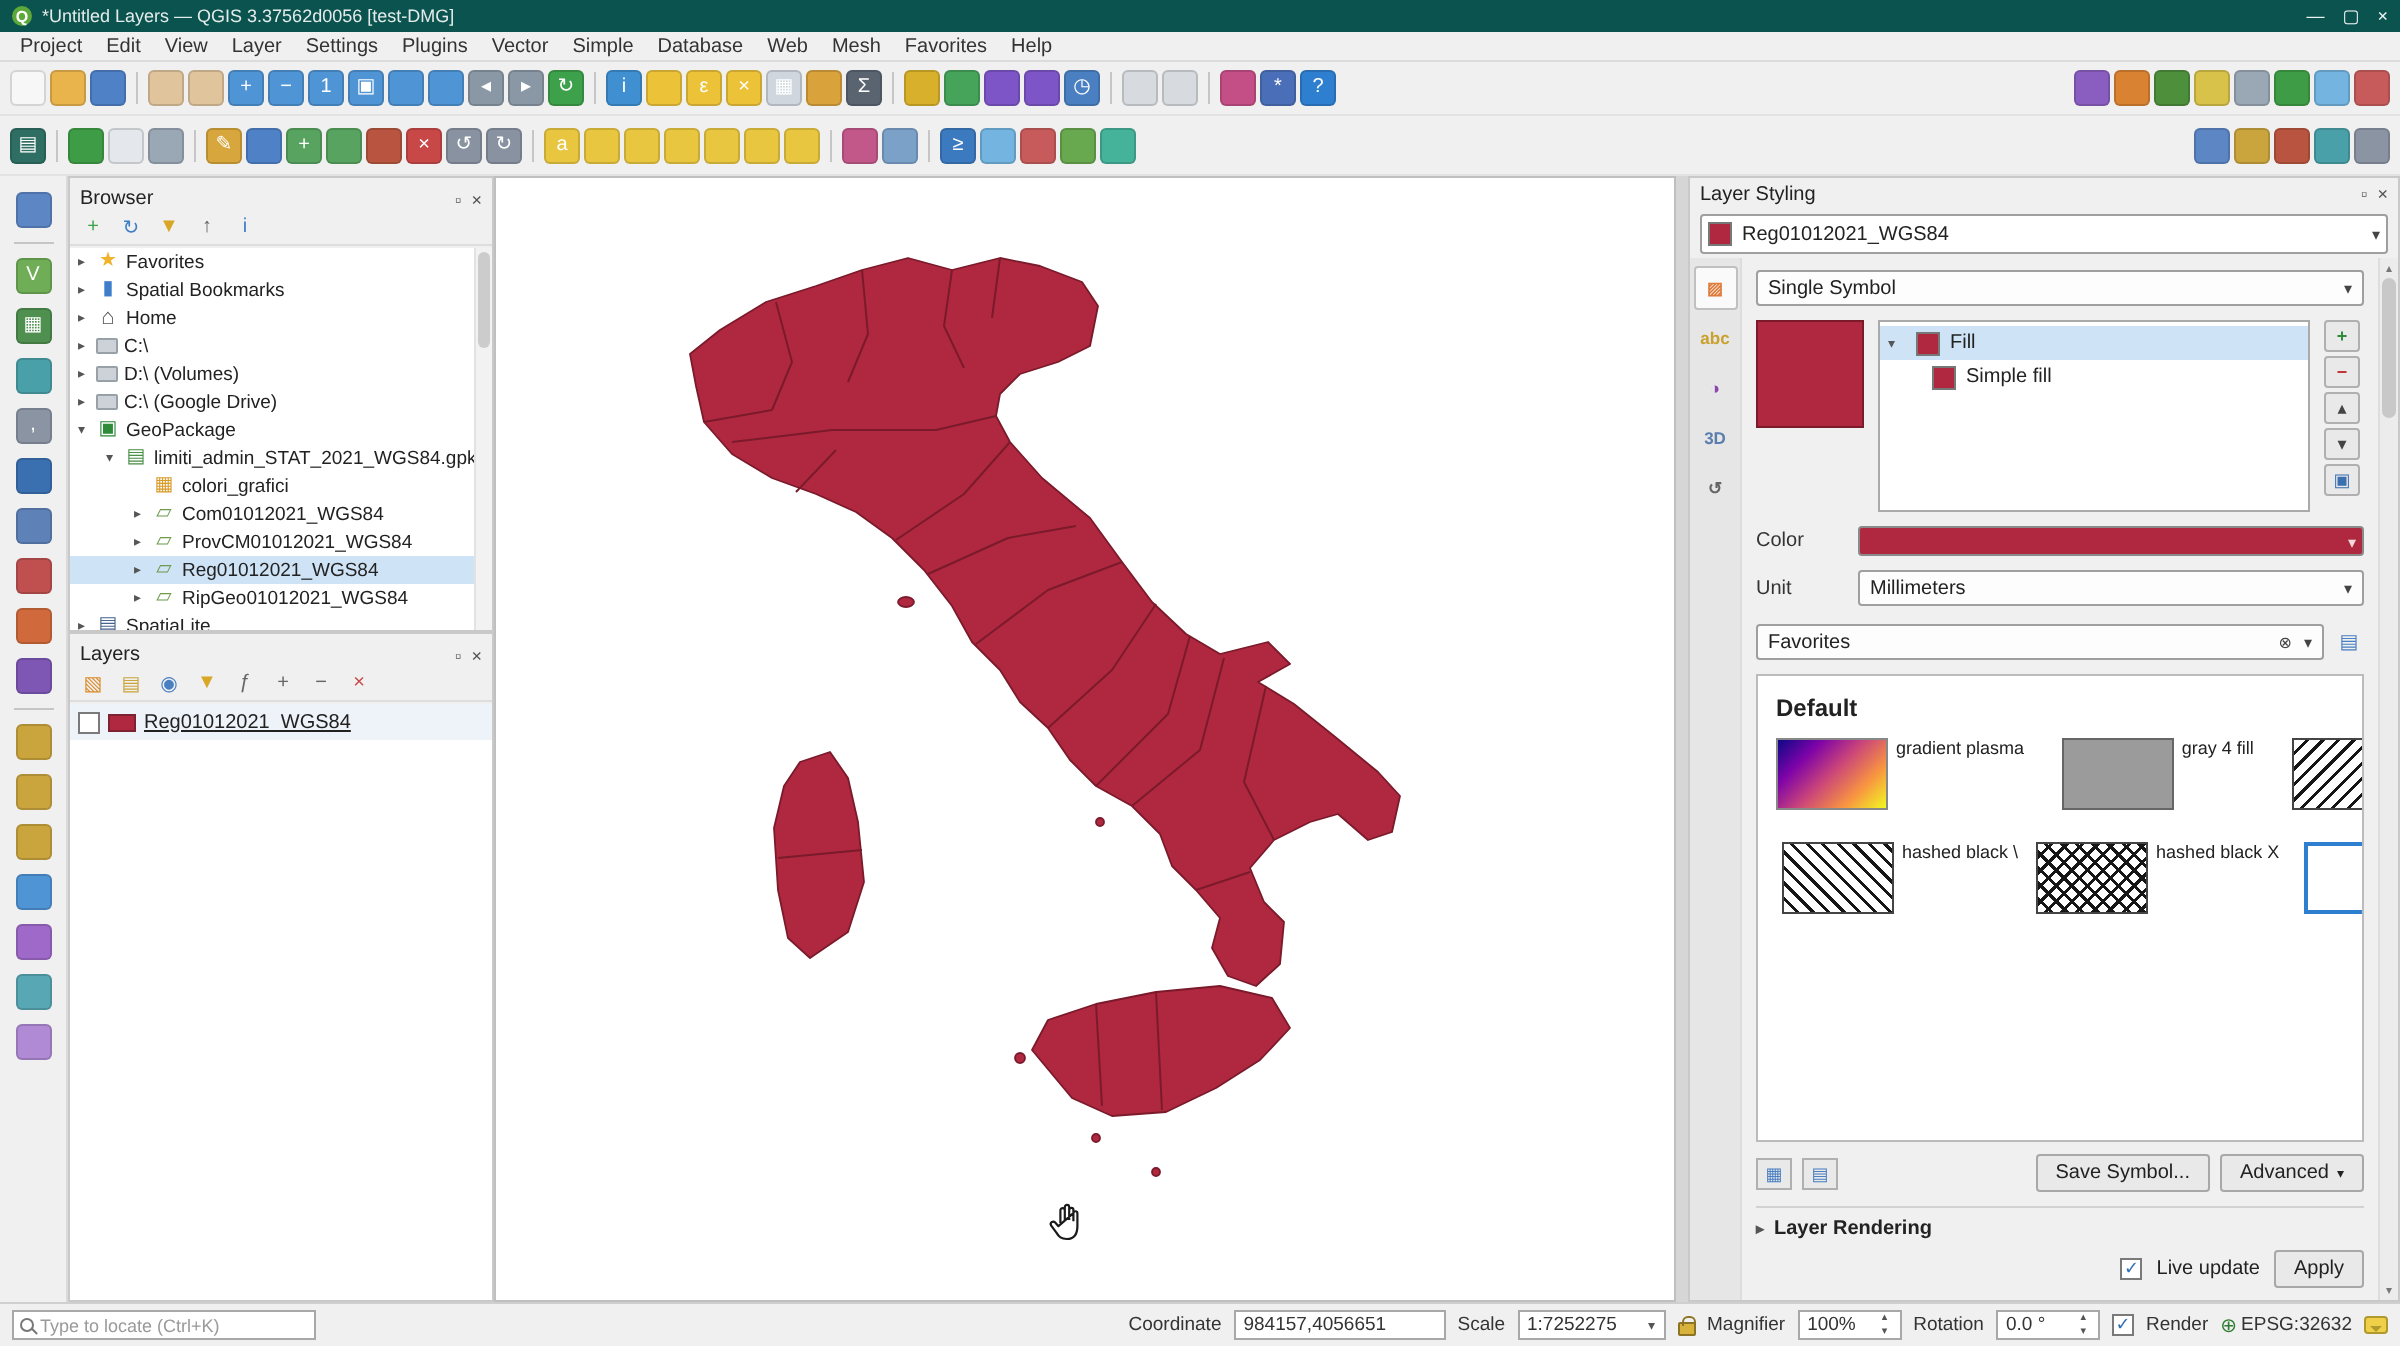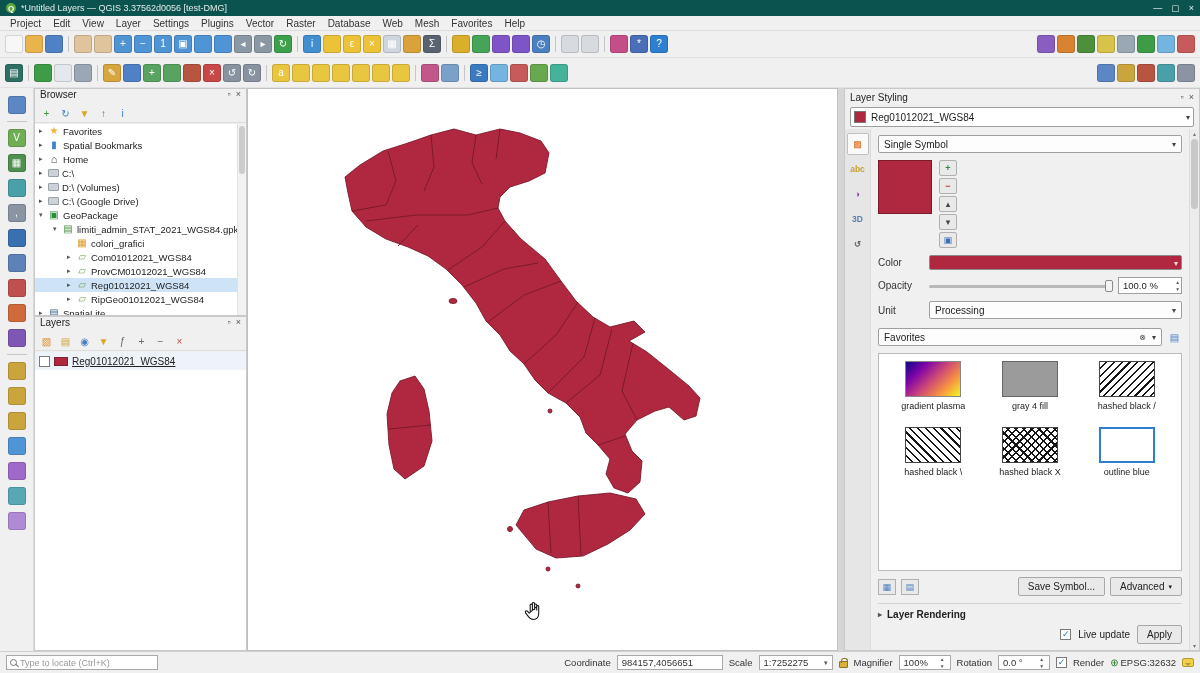--- a/index.html
+++ b/index.html
@@ -23,21 +23,21 @@
   .tsep{width:1px;height:16px;background:#c6c6c6;margin:0 3px;border:none;border-radius:0}
   .tseph{width:20px;height:1px;background:#c6c6c6;border:none;border-radius:0}
   .tspace{flex:1;border:none;background:none}
 
   .left-toolbar{position:absolute;left:0;top:88px;width:34px;bottom:22px;background:#f0f0f0;border-right:1px solid #dadada;display:flex;flex-direction:column;align-items:center;gap:7px;padding-top:8px}
 
   
   .panel{position:absolute;background:#f0f0f0;border:1px solid #c9c9c9}
   #browser-panel{left:34px;top:88px;width:213px;height:228px}
   #layers-panel{left:34px;top:316px;width:213px;bottom:22px}
-  .panel-title{height:16px;display:flex;align-items:flex-start;padding:0 5px;font-size:10px;color:#222}
+  .panel-title{height:16px;display:flex;align-items:flex-end;padding:0 5px;font-size:10px;color:#222}
   .pt-icons{margin-left:auto;display:flex;gap:5px;color:#555;font-size:9px}
   .panel-toolbar{height:18px;display:flex;align-items:center;gap:4px;padding:0 4px;border-bottom:1px solid #ddd}
   .pti{width:15px;height:15px;display:inline-flex;align-items:center;justify-content:center;font-size:10px;border-radius:2px;background:#f0f0f0}
   .panel-body{position:absolute;top:35px;left:0;right:0;bottom:0;background:#fff;overflow:hidden}
   .vscroll{position:absolute;right:0;top:0;bottom:0;width:9px;background:#f2f2f2;border-left:1px solid #e2e2e2}
   .vthumb{position:absolute;left:1px;right:1px;top:2px;height:48px;background:#cccccc;border-radius:4px}
 
   
   .tree-row{display:flex;align-items:center;height:14px;white-space:nowrap;font-size:9.5px;padding-right:10px;overflow:hidden}
   .d0{padding-left:4px}.d1{padding-left:18px}.d2{padding-left:32px}
@@ -102,21 +102,21 @@
   .slider{flex:1;height:14px;position:relative;min-width:0}
   .slider .track{position:absolute;left:0;right:0;top:6px;height:3px;background:#b9b9b9;border-radius:2px}
   .slider .handle{position:absolute;right:0;top:1px;width:8px;height:12px;background:#f4f4f4;border:1px solid #8a8a8a;border-radius:2px}
   .spin{width:64px;height:17px;border:1px solid #9f9f9f;background:#fff;display:flex;align-items:center;font-size:9.5px;padding-left:4px;flex:none}
   .updown{margin-left:auto;display:flex;flex-direction:column;font-size:5.5px;color:#555;padding-right:2px;line-height:1.1}
 
   .stylesbox{flex:1;background:#fff;border:1px solid #bbb;margin-top:7px;padding:7px 9px;overflow:hidden;min-height:0}
   .sb-h1{font-size:12px;font-weight:bold;margin-bottom:3px}
   .sb-h2{font-size:12px;font-weight:bold;margin:2px 0 8px}
   .stylegrid{display:grid;grid-template-columns:repeat(3,1fr);gap:16px 6px;justify-items:center}
-  .styleitem{display:flex;flex-direction:column;align-items:center;gap:4px}
+  .styleitem{display:flex;flex-direction:row;gap:4px}
   .sw{width:56px;height:36px;border:1px solid #444;background:#fff}
   .sw-plasma{background:linear-gradient(135deg,#0d0887 0%,#7e03a8 25%,#cc4778 50%,#f89441 75%,#f0f921 100%);border:1px solid #888}
   .sw-gray{background:#9b9b9b;border:1px solid #666}
   .sw-hash-f{background:repeating-linear-gradient(135deg,#fff 0 4px,#161616 4px 5.5px)}
   .sw-hash-b{background:repeating-linear-gradient(45deg,#fff 0 4px,#161616 4px 5.5px)}
   .sw-hash-x{background-color:#fff;background-image:repeating-linear-gradient(45deg,transparent 0 4px,#161616 4px 5.5px),repeating-linear-gradient(135deg,transparent 0 4px,#161616 4px 5.5px)}
   .sw-outline{background:#fff;border:2px solid #2f7fd0}
   .stylelabel{font-size:9px;color:#222;white-space:nowrap;max-width:92px;overflow:hidden}
 
   .actions{display:flex;align-items:center;gap:5px;margin-top:6px}
@@ -156,21 +156,21 @@
 
 <div class="menubar">
 
 <span class="menu-item">Project</span>
     <span class="menu-item">Edit</span>
     <span class="menu-item">View</span>
     <span class="menu-item">Layer</span>
     <span class="menu-item">Settings</span>
     <span class="menu-item">Plugins</span>
     <span class="menu-item">Vector</span>
-    <span class="menu-item">Raster</span>
+    <span class="menu-item">Simple</span>
     <span class="menu-item">Database</span>
     <span class="menu-item">Web</span>
     <span class="menu-item">Mesh</span>
     <span class="menu-item">Favorites</span>
     <span class="menu-item">Help</span>
   </div>
 
 <div id="tb1" class="tbrow">
 
 <span class="tbi" style="background: rgb(247, 247, 247);"></span>
@@ -471,70 +471,68 @@
       </div>
 
     <div class="sp-content">
       <div class="combo" style="margin-top:2px">
         <span>Single Symbol</span>
         <span class="dd">▾</span>
       </div>
 
       <div class="symrow">
         <div class="sympreview" style="background: rgb(176, 40, 64);"></div>
+        <div class="symtree">
+          <div class="symtree-row sel">
+            <span class="arrow arr-e"></span>
+            <span class="swatch-sm" style="background: rgb(176, 40, 64);"></span>
+            <span>Fill</span>
+          </div>
+          <div class="symtree-row child">
+            <span class="swatch-sm" style="background: rgb(176, 40, 64);"></span>
+            <span>Simple fill</span>
+          </div>
+        </div>
         <div class="symbtns">
 
         <span class="sbtn green">+</span>
             <span class="sbtn red">−</span>
             <span class="sbtn">▴</span>
             <span class="sbtn">▾</span>
             <span class="sbtn blue">▣</span>
           </div>
       </div>
 
       <div class="frow">
         <span class="flabel">Color</span>
         <div class="colorbar" style="background: rgb(176, 40, 64);">
           <span class="dd">▾</span>
         </div>
       </div>
 
-      <div class="frow">
-        <span class="flabel">Opacity</span>
-        <div class="slider">
-          <div class="track"></div>
-          <div class="handle"></div>
-        </div>
-        <div class="spin">
-          <span>100.0 %</span>
-          <span class="updown">
-            <span>▴</span>
-            <span>▾</span>
-          </span>
-        </div>
-      </div>
 
       <div class="frow">
         <span class="flabel">Unit</span>
         <div class="combo" style="flex:1">
-          <span>Processing</span>
+          <span>Millimeters</span>
           <span class="dd">▾</span>
         </div>
       </div>
 
       <div class="frow" style="margin-top:9px">
         <div class="combo" style="flex:1">
           <span>Favorites</span>
           <span class="dd" style="margin-left:auto">⊗</span>
           <span class="dd" style="margin-left:2px">▾</span>
         </div>
         <span class="pti" style="color:#4a7fc1">▤</span>
       </div>
 
       <div class="stylesbox">
+        <div class="sb-h2">Default</div>
         <div class="stylegrid">
 
         <div class="styleitem">
               <div class="sw sw-plasma"></div>
               <div class="stylelabel">gradient plasma</div>
             </div>
             <div class="styleitem">
               <div class="sw sw-gray"></div>
               <div class="stylelabel">gray 4 fill</div>
             </div>

